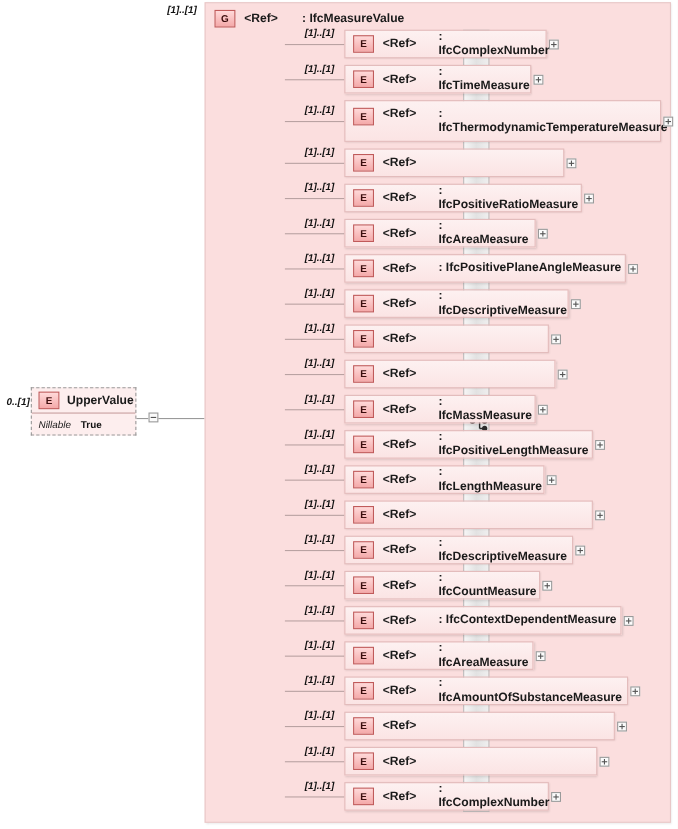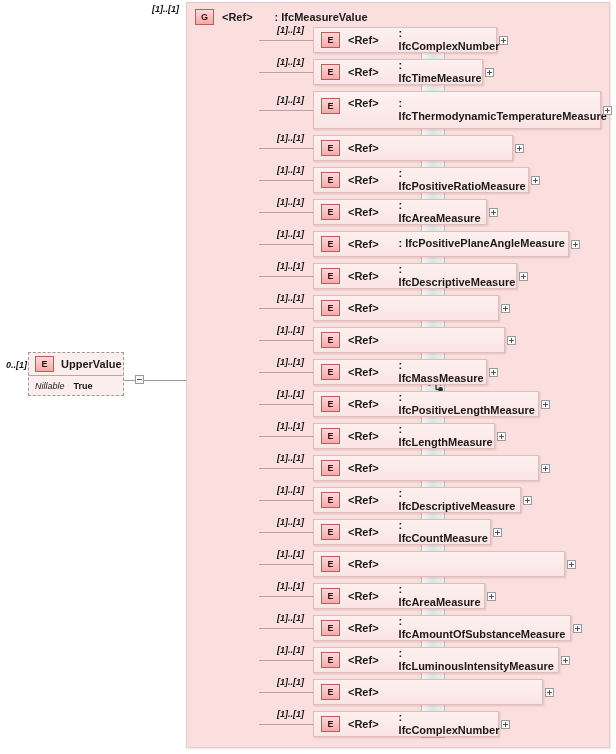--- a/index.html
+++ b/index.html
@@ -277,20 +277,21 @@
         <span class="badge-e">E</span>
         <span class="ref-label">&lt;Ref&gt;</span>
         <span class="type-label">: IfcCountMeasure</span>
       </div>
       <div class="toggle-box plus row-toggle" style="left: 306px; top: 525px;"></div>
       <span class="row-mult" style="left: 90px; top: 546px;">[1]..[1]</span>
       <div class="row-line-h" style="left: 72px; top: 561px; width: 54px;"></div>
       <div class="ref-card" style="left: 126px; top: 548px; width: 252px; height: 26px;">
         <span class="badge-e">E</span>
         <span class="ref-label">&lt;Ref&gt;</span>
+        <span class="type-label">: IfcContextDependentMeasure</span>
       </div>
       <div class="toggle-box plus row-toggle" style="left: 380px; top: 557px;"></div>
       <span class="row-mult" style="left: 90px; top: 578px;">[1]..[1]</span>
       <div class="row-line-h" style="left: 72px; top: 593px; width: 54px;"></div>
       <div class="ref-card" style="left: 126px; top: 580px; width: 172px; height: 26px;">
         <span class="badge-e">E</span>
         <span class="ref-label">&lt;Ref&gt;</span>
         <span class="type-label">: IfcAreaMeasure</span>
       </div>
       <div class="toggle-box plus row-toggle" style="left: 300px; top: 589px;"></div>
@@ -300,21 +301,20 @@
         <span class="badge-e">E</span>
         <span class="ref-label">&lt;Ref&gt;</span>
         <span class="type-label">: IfcAmountOfSubstanceMeasure</span>
       </div>
       <div class="toggle-box plus row-toggle" style="left: 386px; top: 621px;"></div>
       <span class="row-mult" style="left: 90px; top: 642px;">[1]..[1]</span>
       <div class="row-line-h" style="left: 72px; top: 657px; width: 54px;"></div>
       <div class="ref-card" style="left: 126px; top: 644px; width: 246px; height: 26px;">
         <span class="badge-e">E</span>
         <span class="ref-label">&lt;Ref&gt;</span>
-        <span class="type-label">: IfcLuminousIntensityMeasure</span>
       </div>
       <div class="toggle-box plus row-toggle" style="left: 374px; top: 653px;"></div>
       <span class="row-mult" style="left: 90px; top: 674px;">[1]..[1]</span>
       <div class="row-line-h" style="left: 72px; top: 689px; width: 54px;"></div>
       <div class="ref-card" style="left: 126px; top: 676px; width: 230px; height: 26px;">
         <span class="badge-e">E</span>
         <span class="ref-label">&lt;Ref&gt;</span>
       </div>
       <div class="toggle-box plus row-toggle" style="left: 358px; top: 685px;"></div>
       <span class="row-mult" style="left: 90px; top: 706px;">[1]..[1]</span>

